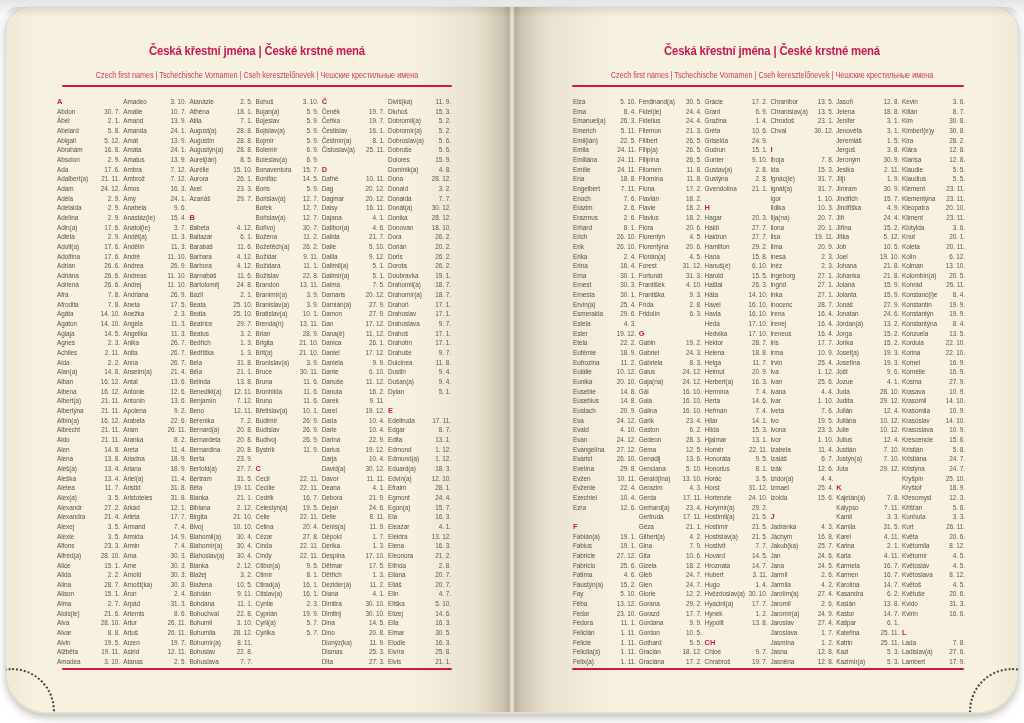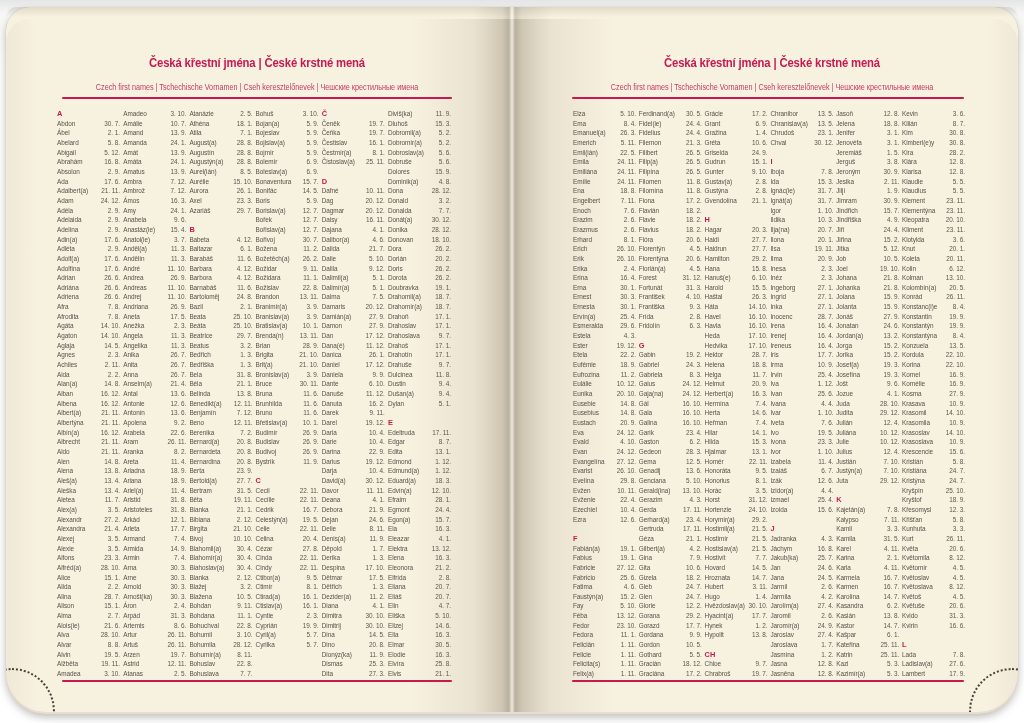--- a/index.html
+++ b/index.html
@@ -14,21 +14,21 @@
     background:#f7f1e0;
     border-radius:24px 24px 40px 40px;
     box-shadow:0 2px 0 #e6dfcd,0 5px 9px rgba(60,55,45,.35),0 0 1px rgba(0,0,0,.25);
   }
   .book::before{ 
     content:"";position:absolute;left:0;right:0;top:0;height:10px;
     border-radius:24px 24px 0 0;
     background:linear-gradient(180deg,rgba(90,80,60,.14),rgba(90,80,60,0));
     pointer-events:none;
   }
-  .page{position:absolute;top:0;bottom:0;width:506px;margin-top:12px;}
+  .page{position:absolute;top:0;bottom:0;width:506px;}
   .page.left{left:0;background:linear-gradient(90deg,rgba(90,70,40,.05) 0%,rgba(90,70,40,0) 6%,rgba(90,70,40,0) 80%,rgba(90,70,40,.10) 95%,rgba(70,50,25,.18) 100%);border-radius:24px 0 0 40px;}
   .page.right{left:506px;background:linear-gradient(270deg,rgba(90,70,40,.05) 0%,rgba(90,70,40,0) 6%,rgba(90,70,40,0) 80%,rgba(90,70,40,.10) 95%,rgba(70,50,25,.18) 100%);border-radius:0 24px 40px 0;}
   .spine{
     position:absolute;top:0;bottom:0;left:466px;width:80px;pointer-events:none;
     background:linear-gradient(90deg,
       rgba(70,55,30,0) 0%,
       rgba(70,55,30,.10) 38%,
       rgba(55,42,22,.20) 46%,
       rgba(255,255,250,.55) 50%,
       rgba(55,42,22,.20) 54%,

